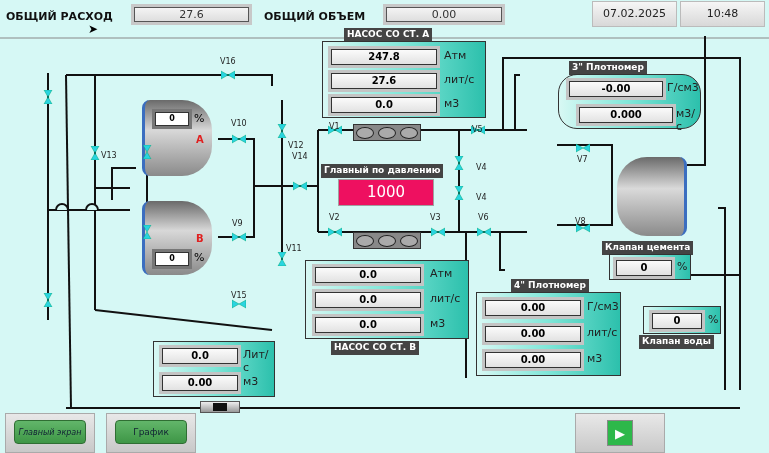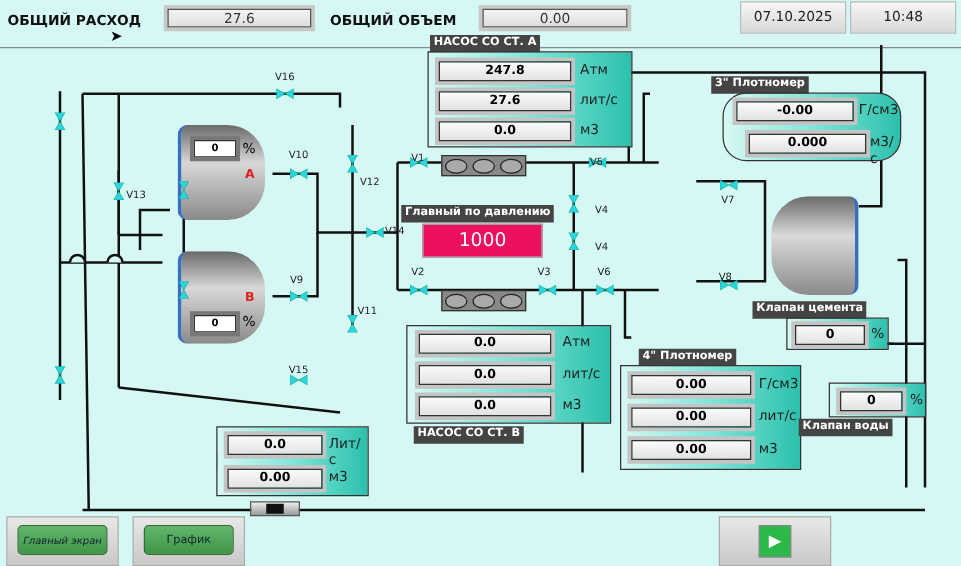--- a/index.html
+++ b/index.html
@@ -2,21 +2,21 @@
 <html><head>
 <meta charset="utf-8">
 <style>
 *{box-sizing:border-box;margin:0;padding:0;}
 body{width:769px;height:453px;overflow:hidden;background:#000;font-family:"DejaVu Sans",sans-serif;}
 #screen{position:absolute;left:0;top:0;width:769px;height:453px;background:#d6f8f5;overflow:hidden;}
 .abs{position:absolute;}
 .hdr-label{font-weight:bold;font-size:11px;color:#111;}
 .hdr-field{background:linear-gradient(#f4f4f4,#dedede);border:1px solid #555;box-shadow:0 0 0 3px #c8c8c8;font-size:11px;text-align:center;color:#333;line-height:14px;height:15px;}
 .datebox{background:linear-gradient(#f6f6f6,#d8d8d8);border:1px solid #bbb;font-size:11px;text-align:center;color:#222;line-height:24px;height:26px;}
-.panel{position:absolute;background:linear-gradient(90deg,#d8f8f4 0%,#7fe6d8 50%,#2cc0ac 100%);border:1px solid #333;margin-left:20px;}
+.panel{position:absolute;background:linear-gradient(90deg,#d8f8f4 0%,#7fe6d8 50%,#2cc0ac 100%);border:1px solid #333;}
 .fld{position:absolute;background:linear-gradient(#fbfbfb,#e2e2e2);border:1px solid #333;box-shadow:0 0 0 3px #c4c4c4;font-weight:bold;font-size:10px;text-align:center;line-height:14px;height:16px;color:#000;}
 .unit{position:absolute;font-size:11px;color:#222;}
 .tag{position:absolute;background:#444;color:#fff;font-weight:bold;font-size:9px;padding:0 3px;line-height:13px;height:14px;white-space:nowrap;}
 .vlbl{position:absolute;font-size:8px;color:#222;}
 .btn{position:absolute;background:linear-gradient(#e8e8e8,#c8c8c8);border:1px solid #aaa;}
 .btn .face{position:absolute;left:8px;top:6px;right:8px;bottom:8px;background:linear-gradient(#62b66a,#3e9646);border:1px solid #2f6e33;border-radius:4px;color:#123;text-align:center;font-size:9px;display:flex;align-items:center;justify-content:center;}
 svg{position:absolute;left:0;top:0;}
 </style>
 </head>
 <body>
@@ -65,21 +65,21 @@
     <g stroke="#111" stroke-width="2" fill="#d6f8f5">
       <path d="M56,210 a6,6 0 0 1 12,0"></path>
       <path d="M86,210 a6,6 0 0 1 12,0"></path>
     </g>
   </svg>
 
   <div class="abs hdr-label" style="left:6px;top:10px;">ОБЩИЙ РАСХОД</div>
   <div class="abs hdr-field" style="left:134px;top:7px;width:115px;">27.6</div>
   <div class="abs hdr-label" style="left:264px;top:10px;">ОБЩИЙ ОБЪЕМ</div>
   <div class="abs hdr-field" style="left:386px;top:7px;width:116px;">0.00</div>
-  <div class="abs datebox" style="left:592px;top:1px;width:85px;">07.10.2025</div>
+  <div class="abs datebox" style="left:592px;top:1px;width:85px;">07.02.2025</div>
   <div class="abs datebox" style="left:680px;top:1px;width:85px;">10:48</div>
   <div class="abs" style="left:88px;top:22px;font-size:12px;">➤</div>
 
   <div class="tag" style="left:344px;top:28px;">НАСОС СО СТ. А</div>
   <div class="panel" style="left:322px;top:41px;width:164px;height:77px;">
     <div class="fld" style="left:8px;top:7px;width:106px;">247.8</div>
     <div class="unit" style="left:121px;top:7px;">Атм</div>
     <div class="fld" style="left:8px;top:31px;width:106px;">27.6</div>
     <div class="unit" style="left:121px;top:31px;">лит/с</div>
     <div class="fld" style="left:8px;top:55px;width:106px;">0.0</div>
@@ -249,21 +249,21 @@
           <polygon points="3,0 7,7 11,0" fill="#2ad4e0" stroke="#0a7" stroke-width=".5"></polygon>
           <polygon points="3,14 7,7 11,14" fill="#2ad4e0" stroke="#0a7" stroke-width=".5"></polygon>
         </svg>
       </div>
     </div>
 
   <div class="vlbl" style="left:220px;top:57px;">V16</div>
   <div class="vlbl" style="left:231px;top:119px;">V10</div>
   <div class="vlbl" style="left:288px;top:119px;margin-top:22px;">V12</div>
   <div class="vlbl" style="left:101px;top:151px;">V13</div>
-  <div class="vlbl" style="left:292px;top:180px;margin-left:16px;">V14</div>
+  <div class="vlbl" style="left:292px;top:152px;">V14</div>
   <div class="vlbl" style="left:232px;top:219px;">V9</div>
   <div class="vlbl" style="left:286px;top:244px;">V11</div>
   <div class="vlbl" style="left:231px;top:291px;">V15</div>
   <div class="vlbl" style="left:329px;top:122px;">V1</div>
   <div class="vlbl" style="left:329px;top:213px;">V2</div>
   <div class="vlbl" style="left:430px;top:213px;">V3</div>
   <div class="vlbl" style="left:476px;top:163px;">V4</div>
   <div class="vlbl" style="left:476px;top:193px;">V4</div>
   <div class="vlbl" style="left:472px;top:125px;">V5</div>
   <div class="vlbl" style="left:478px;top:213px;">V6</div>

